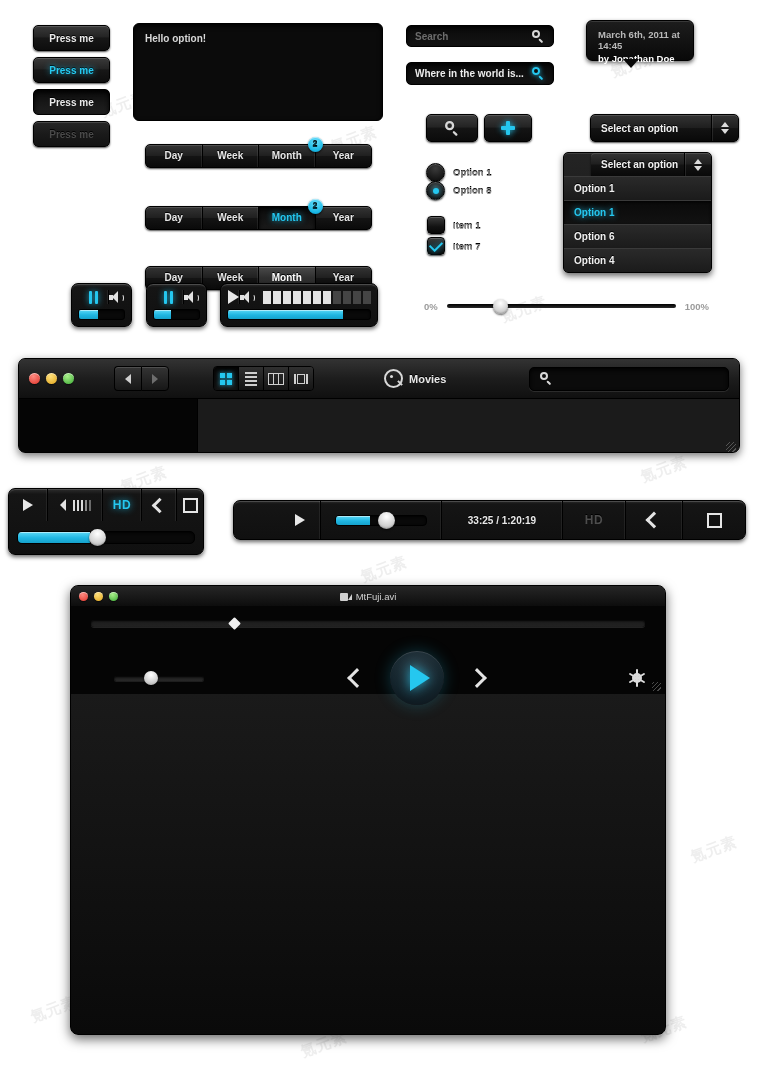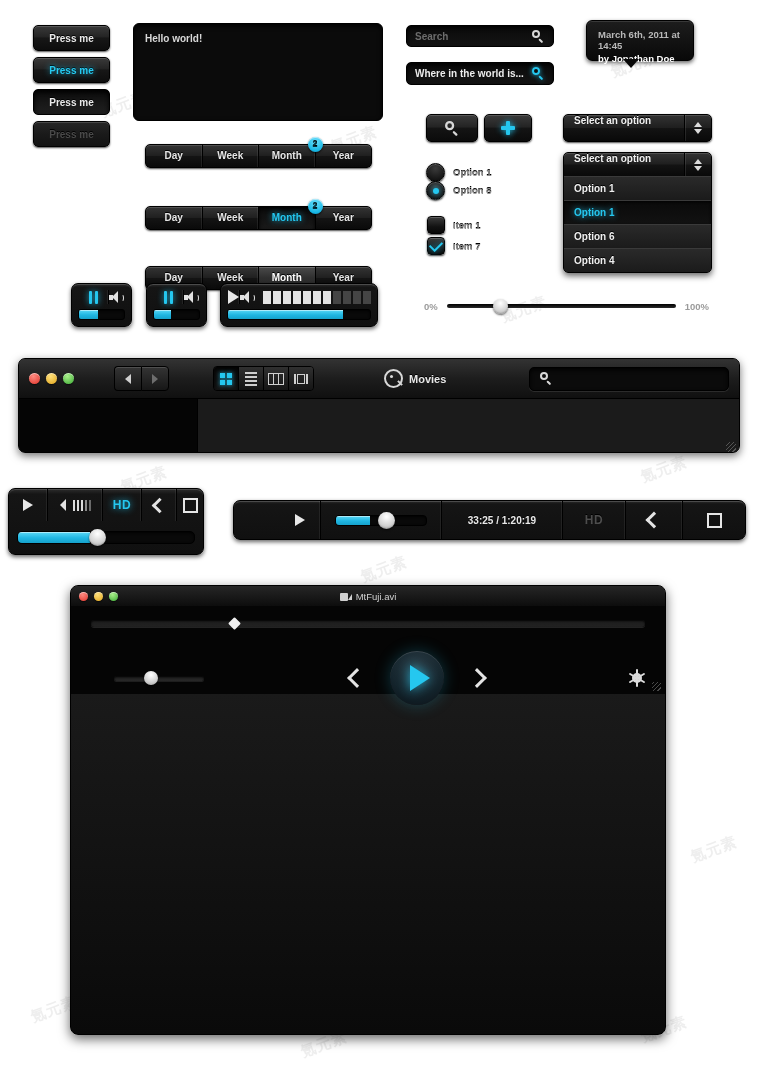--- a/index.html
+++ b/index.html
@@ -153,25 +153,26 @@
   }
   .check .tick{
     width:10px;height:6px;border-left:2.6px solid #25c7ef;border-bottom:2.6px solid #25c7ef;
     transform:rotate(-45deg);margin-top:-3px;
     filter:drop-shadow(0 0 3px rgba(37,199,239,.9));
   }
   .opt-label{font-size:9.5px;font-weight:bold;color:#8e8e8e;text-shadow:0 -1px 0 #000;}
 
   
   .select{
-    display:flex;align-items:flex-start;
+    display:flex;align-items:center;
     background:linear-gradient(to bottom,#333 0%,#1f1f1f 48%,#131313 52%,#090909 100%);
     border:1px solid #000;border-radius:5px;
     box-shadow:inset 0 1px 0 rgba(255,255,255,.15),0 1px 2px rgba(0,0,0,.7);
     cursor:pointer;
+    margin-left:27px;
   }
   .select .lab{flex:1;padding-left:10px;font-size:10px;font-weight:bold;color:#f0f0f0;text-shadow:0 -1px 0 #000;}
   .select .arrows{
     width:26px;height:100%;display:flex;flex-direction:column;
     align-items:center;justify-content:center;gap:2px;
     border-left:1px solid #000;box-shadow:inset 1px 0 0 rgba(255,255,255,.1);
   }
   .ar-up{width:0;height:0;border-left:4px solid transparent;border-right:4px solid transparent;border-bottom:5px solid #dcdcdc;}
   .ar-dn{width:0;height:0;border-left:4px solid transparent;border-right:4px solid transparent;border-top:5px solid #dcdcdc;}
 
@@ -404,21 +405,21 @@
 <div class="wm" style="left:690px;top:840px;">氪元素</div>
 <div class="wm" style="left:30px;top:1000px;">氪元素</div>
 <div class="wm" style="left:300px;top:1035px;">氪元素</div>
 <div class="wm" style="left:640px;top:1020px;">氪元素</div>
 
 <div class="btn abs" style="left:33px;top:25px;width:75px;height:24px;">Press me</div>
 <div class="btn cyan abs" style="left:33px;top:57px;width:75px;height:24px;">Press me</div>
 <div class="btn pressed abs" style="left:33px;top:89px;width:75px;height:24px;">Press me</div>
 <div class="btn disabled abs" style="left:33px;top:121px;width:75px;height:24px;">Press me</div>
 
-<div class="textarea abs" style="left:133px;top:23px;width:250px;height:98px;">Hello world!</div>
+<div class="textarea abs" style="left:133px;top:23px;width:250px;height:98px;">Hello option!</div>
 
 <div class="seg abs" style="left:145px;top:144px;width:225px;">
   <div class="sg">Day</div>
   <div class="sg">Week</div>
   <div class="sg">
     <span>Month</span>
     <span class="badge">2</span>
   </div>
   <div class="sg">Year</div>
 </div>

